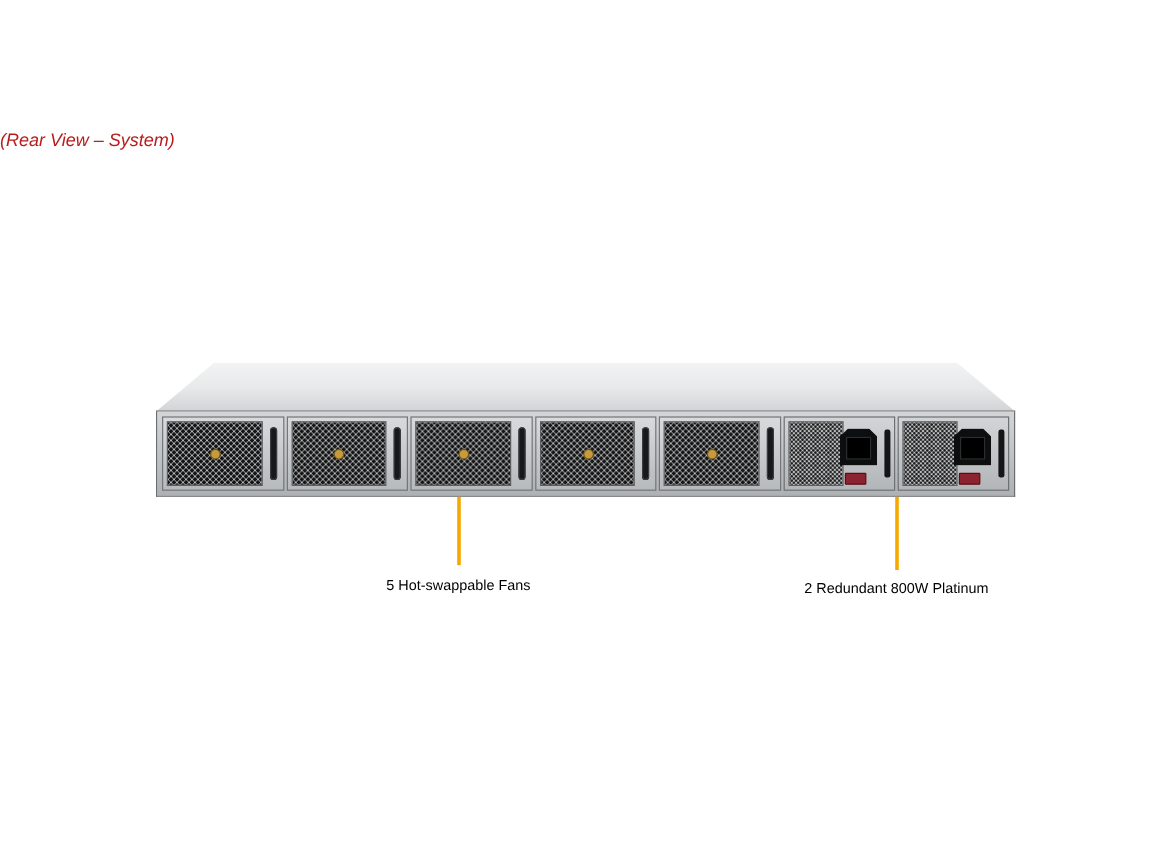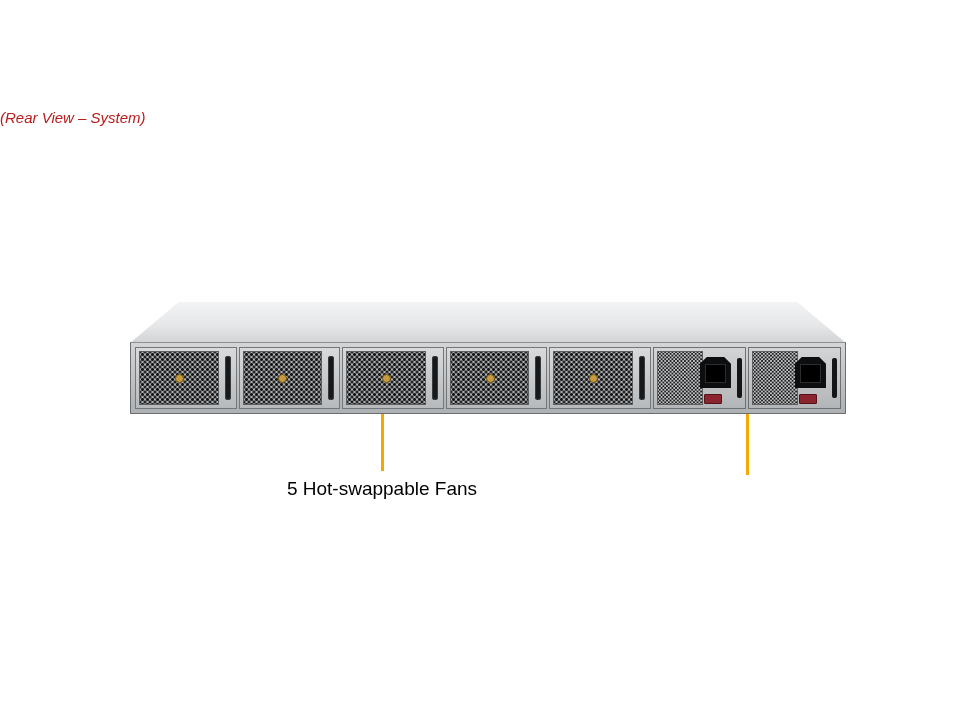--- a/index.html
+++ b/index.html
@@ -71,21 +71,21 @@
     position:absolute;left:50px;bottom:4px;width:16px;height:8px;
     background:#8c2430;border:1px solid #551018;border-radius:1px;
   }
   .psu-handle{
     position:absolute;right:3px;top:10px;bottom:10px;width:5px;border-radius:2px;background:#141516;
   }
   
   .leader{position:absolute;width:3px;background:#F5A800;}
   .leader-fans{left:381px;top:414px;height:57px;}
   .leader-psu{left:746px;top:414px;height:61px;}
-  .callout{position:absolute;font-size:19px;color:#000;text-align:center;line-height:19px;}
+  .callout{position:absolute;font-size:12px;color:#000;text-align:center;line-height:19px;}
   .fans-label{left:232px;top:479px;width:300px;}
   .psu-label{left:597px;top:481px;width:300px;}
 </style>
 </head>
 <body>
 
 <div class="title">(Rear View – System)</div>
 
 <div class="chassis">
   <div class="chassis-top"></div>
@@ -149,13 +149,14 @@
         </div>
       </div>
   </div>
 </div>
 
 <div class="leader leader-fans" style="background: rgb(245, 168, 0);"></div>
 <div class="leader leader-psu" style="background: rgb(245, 168, 0);"></div>
 
 <div class="callout fans-label">5 Hot-swappable Fans</div>
 <div class="callout psu-label">
+  <div>2 Redundant 800W Platinum</div>
 </div>
 
 </body></html>

